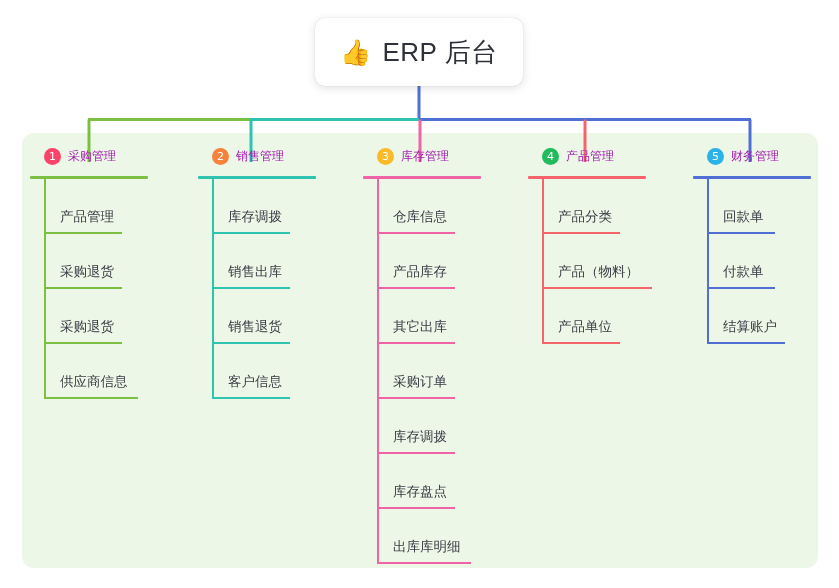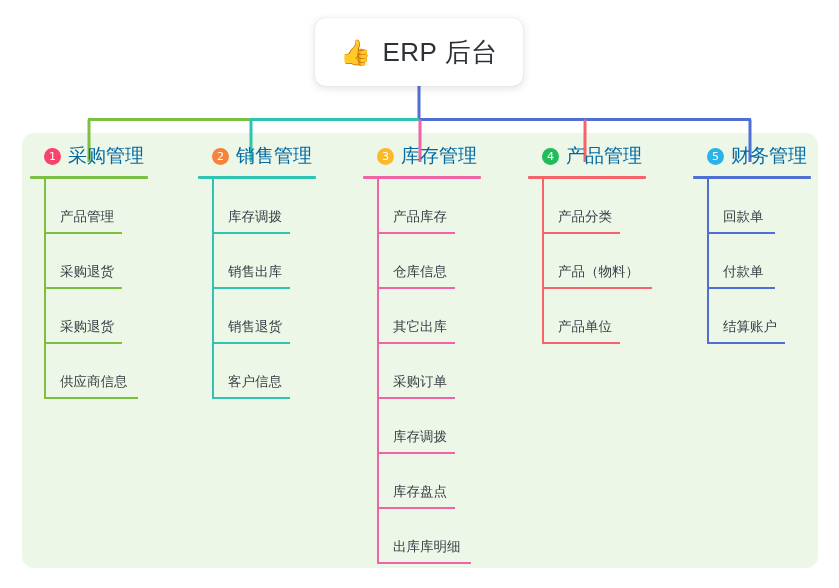--- a/index.html
+++ b/index.html
@@ -96,22 +96,22 @@
     height: 17px;
     border-radius: 50%;
     color: #ffffff;
     font-size: 11px;
     line-height: 17px;
     text-align: center;
     flex: none;
     font-family: "DejaVu Sans", sans-serif;
   }
   .col-title {
-    font-size: 19px;
-    color: #0369a1;
+    font-size: 12px;
+    color: #a21caf;
     white-space: nowrap;
   }
   .head-rule {
     height: 3px;
     margin-top: 7px;
     border-radius: 1px;
   }
   .items {
     position: relative;
     margin-top: 0px;
@@ -222,25 +222,25 @@
     <div class="column" style="left: 363px; width: 150px;">
       <div class="col-head">
         <span class="badge" style="background: rgb(251, 185, 44);">3</span>
         <span class="col-title">库存管理</span>
       </div>
       <div class="head-rule" style="width: 118px; background: rgb(238, 100, 164);"></div>
       <div class="items">
         <div class="spine" style="background: rgb(238, 100, 164);"></div>
         <div class="item">
           <div class="stub" style="width: 78px; background: rgb(238, 100, 164);"></div>
+          <span class="item-label">仓库信息</span>
+        </div>
+        <div class="item">
+          <div class="stub" style="width: 78px; background: rgb(238, 100, 164);"></div>
           <span class="item-label">产品库存</span>
-        </div>
-        <div class="item">
-          <div class="stub" style="width: 78px; background: rgb(238, 100, 164);"></div>
-          <span class="item-label">仓库信息</span>
         </div>
         <div class="item">
           <div class="stub" style="width: 78px; background: rgb(238, 100, 164);"></div>
           <span class="item-label">其它出库</span>
         </div>
         <div class="item">
           <div class="stub" style="width: 78px; background: rgb(238, 100, 164);"></div>
           <span class="item-label">采购订单</span>
         </div>
         <div class="item">

